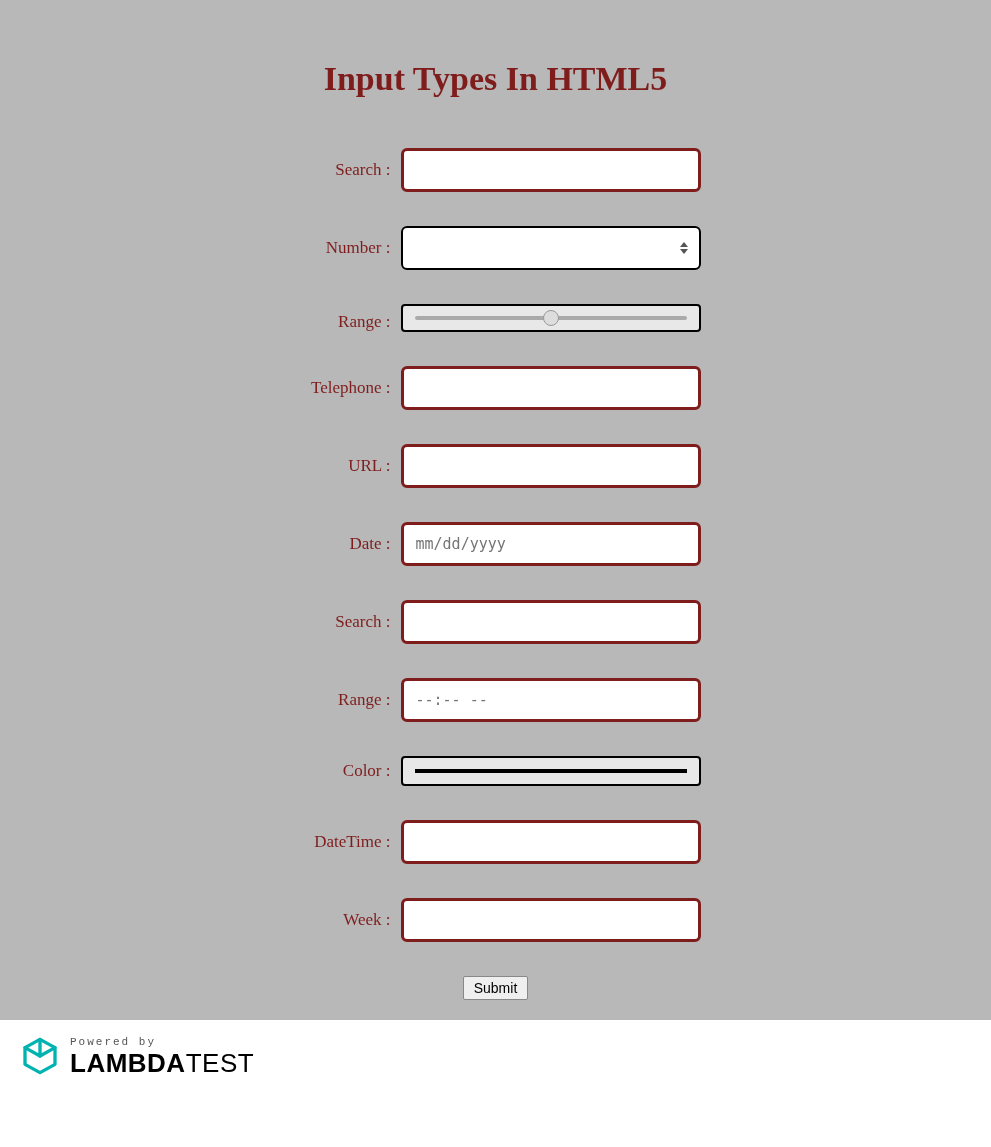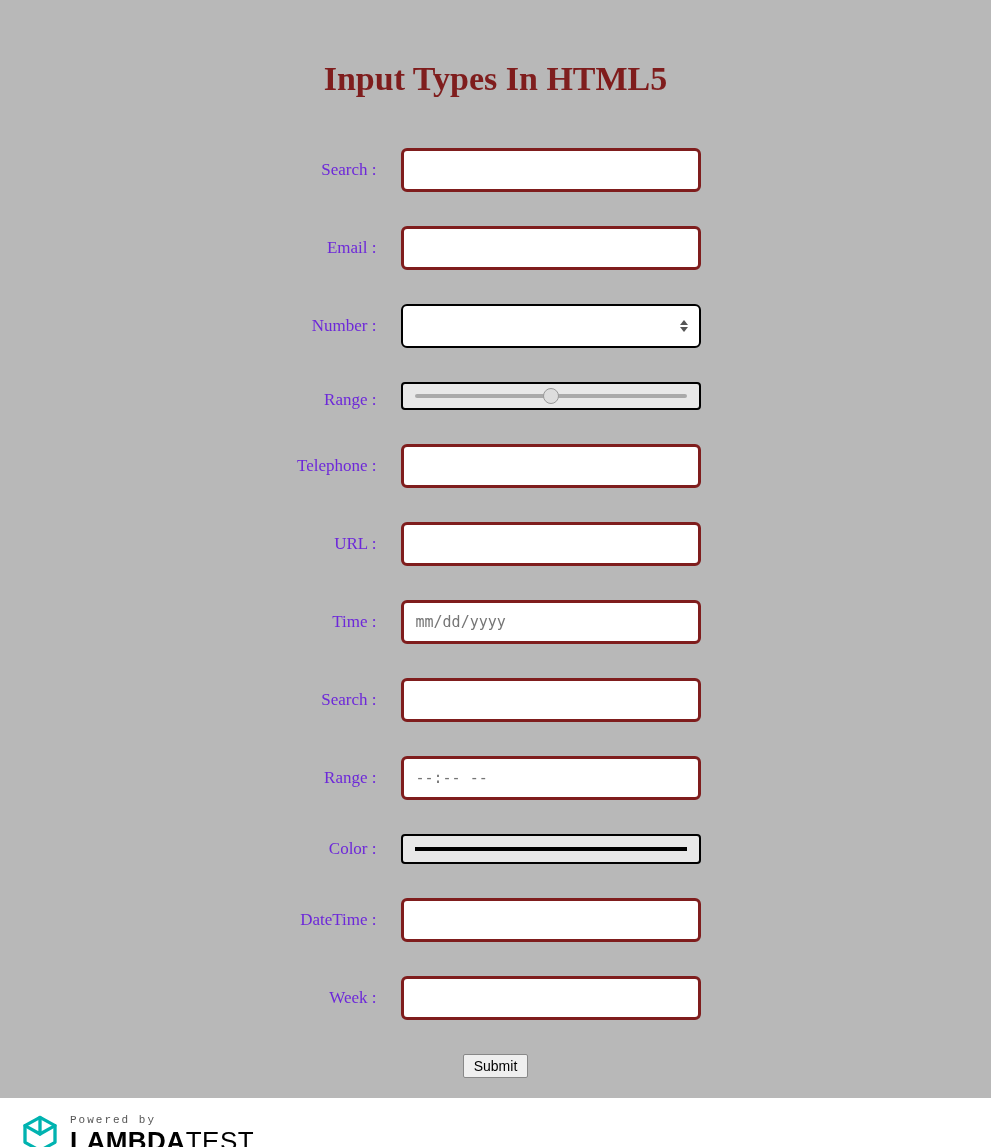--- a/index.html
+++ b/index.html
@@ -29,23 +29,23 @@
     }
     .form-row {
       display: flex;
       align-items: center;
       margin-bottom: 34px;
       justify-content: center;
     }
     .form-label {
       width: 110px;
       text-align: right;
-      padding-right: 24px;
+      padding-right: 10px;
       font-size: 17px;
-      color: #6d28d9;
+      color: #7f1d1d;
     }
     .form-input-wrap {
       width: 300px;
       position: relative;
     }
     input.standard {
       width: 300px;
       height: 44px;
       border: 3px solid #7f1d1d;
       background: #fff;
@@ -202,26 +202,20 @@
   <div class="content">
     <h1>Input Types In HTML5</h1>
 
     <div class="form-row">
       <div class="form-label">Search :</div>
       <div class="form-input-wrap">
         <input type="search" class="standard" value="" style="">
       </div>
     </div>
 
-    <div class="form-row">
-      <div class="form-label">Email :</div>
-      <div class="form-input-wrap">
-        <input type="email" class="standard" value="" style="">
-      </div>
-    </div>
 
     <div class="form-row">
       <div class="form-label">Number :</div>
       <div class="form-input-wrap">
         <input type="text" class="number-input" value="" style="">
         <div class="spinner">
           <div class="up"></div>
           <div class="down"></div>
         </div>
       </div>
@@ -244,21 +238,21 @@
     </div>
 
     <div class="form-row">
       <div class="form-label">URL :</div>
       <div class="form-input-wrap">
         <input type="url" class="standard" value="" style="">
       </div>
     </div>
 
     <div class="form-row">
-      <div class="form-label">Time :</div>
+      <div class="form-label">Date :</div>
       <div class="form-input-wrap">
         <input type="text" class="standard date-placeholder" placeholder="mm/dd/yyyy" style="">
       </div>
     </div>
 
     <div class="form-row">
       <div class="form-label">Search :</div>
       <div class="form-input-wrap">
         <input type="text" class="standard" value="" style="">
       </div>

